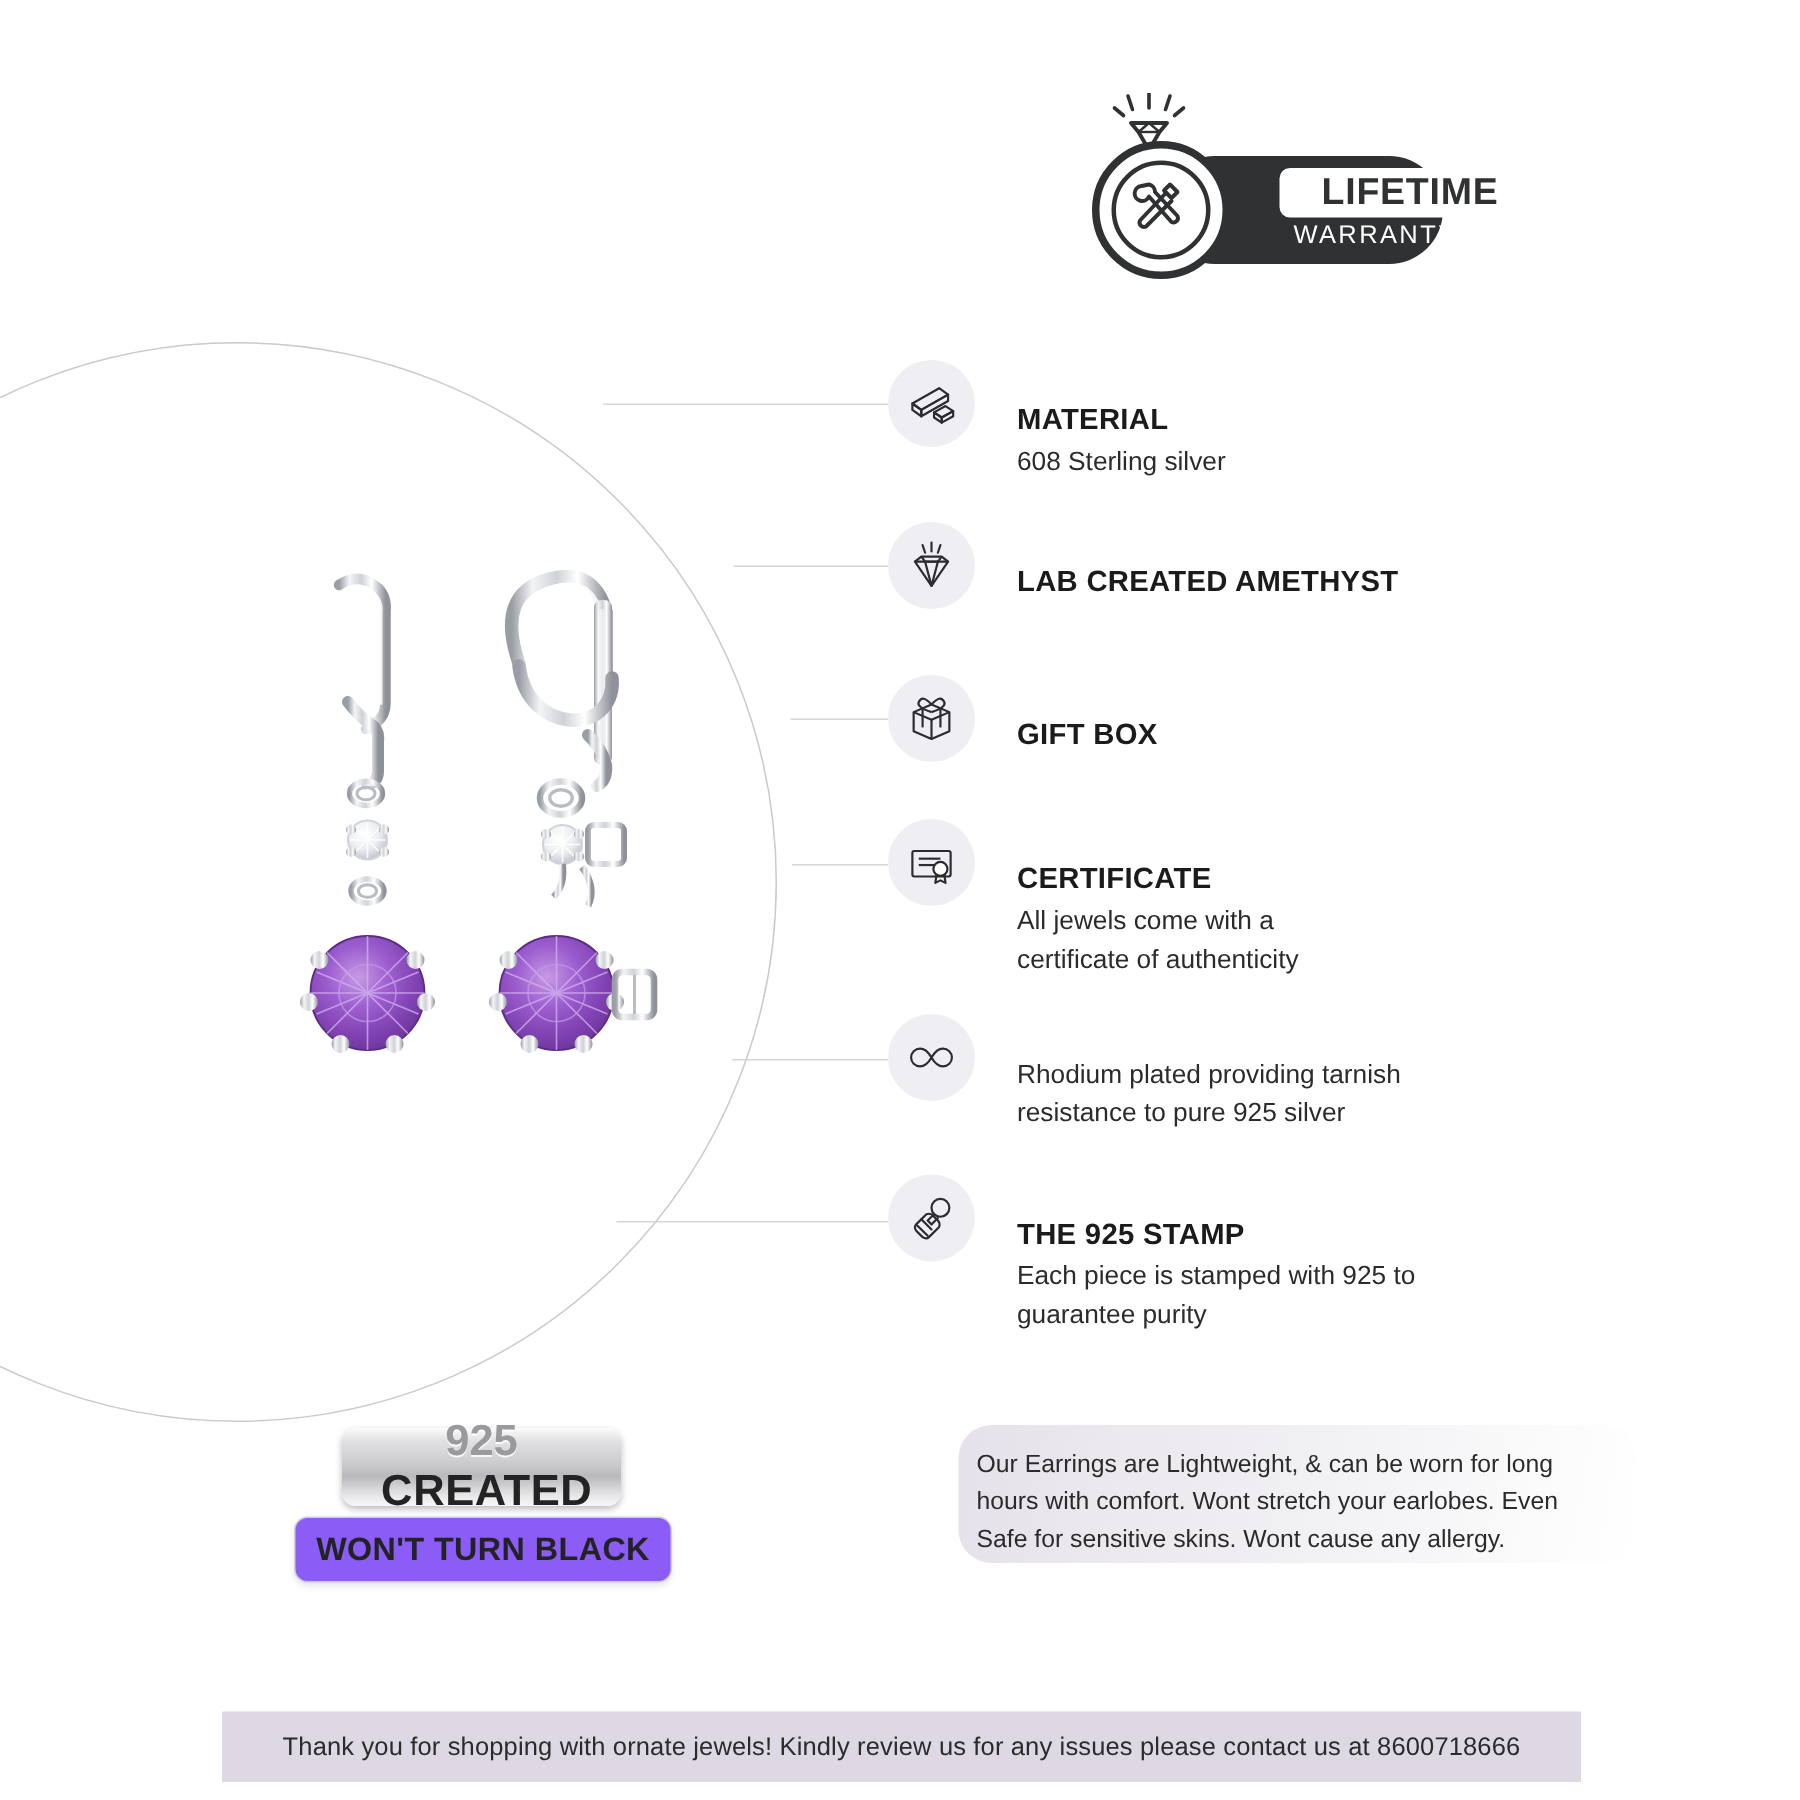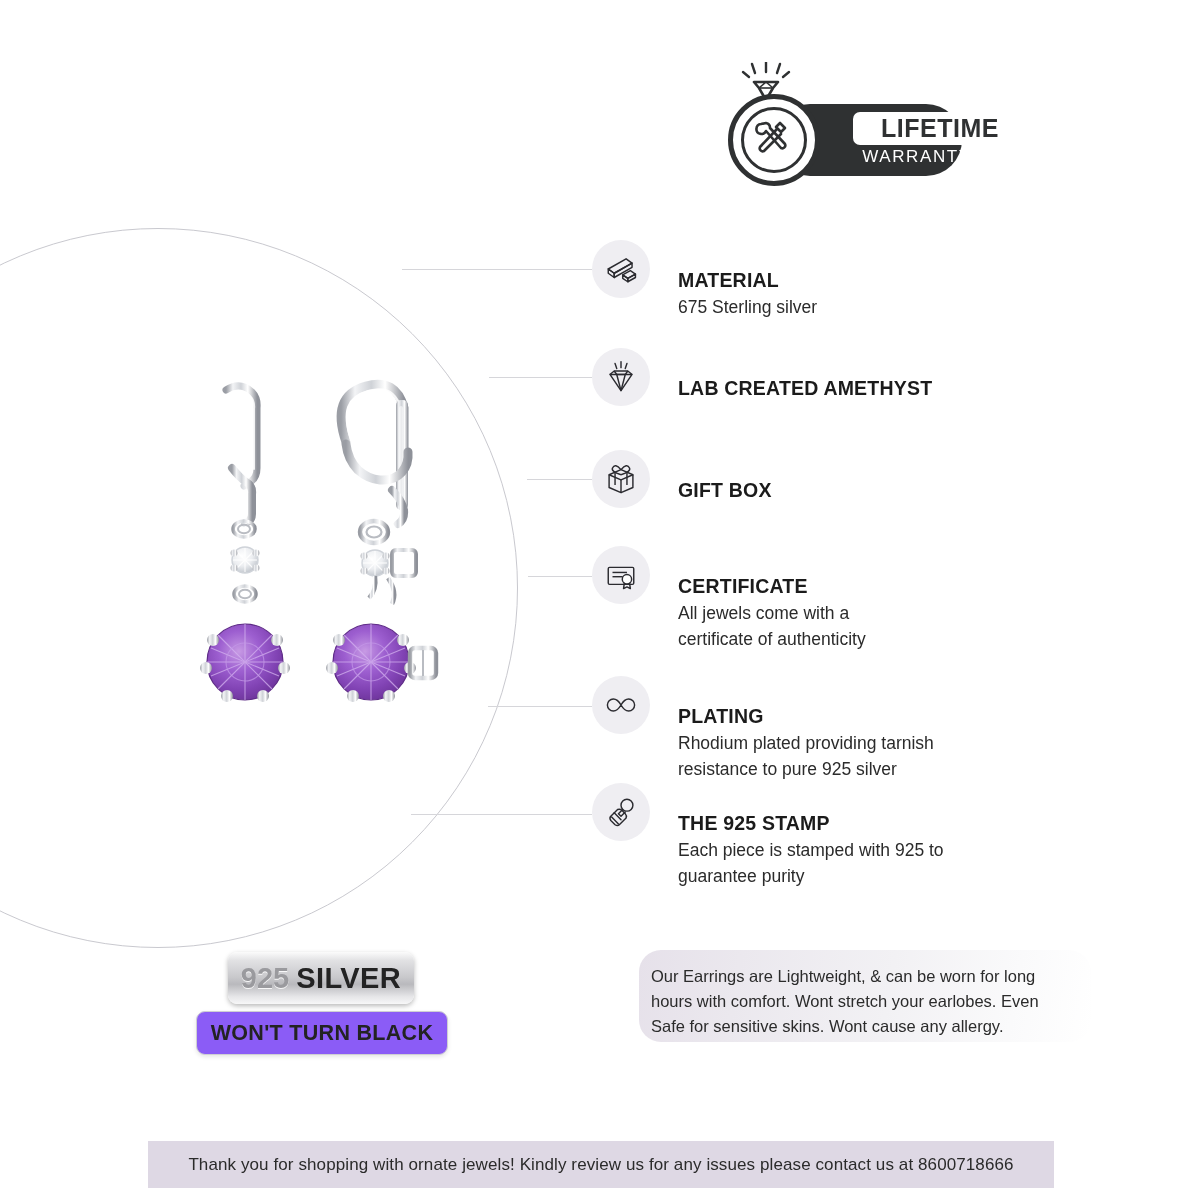--- a/index.html
+++ b/index.html
@@ -78,21 +78,21 @@
   .feature .fdesc{
     font-size:17.5px;color:#2b2b2b;line-height:1.45;margin:0;font-weight:400;
   }
 
   
   #silver-badge{
     position:absolute;left:228px;top:952px;width:186px;height:52px;
     border-radius:9px;
     background:linear-gradient(180deg,#fbfbfb 0%,#e2e2e4 16%,#c9c9cc 48%,#b9b9bd 62%,#e6e6e8 86%,#f7f7f8 100%);
     box-shadow:0 2px 5px rgba(0,0,0,.28);
-    display:flex;align-items:center;justify-content:center;
+    display:flex;align-items:center;justify-content:center;flex-direction:column;
   }
   #silver-badge .b925{
     font-size:29px;font-weight:bold;color:#9a9a9e;letter-spacing:0px;
     text-shadow:0 1px 0 rgba(255,255,255,.85);
   }
   #silver-badge .bsilver{
     font-size:29px;font-weight:bold;color:#232323;letter-spacing:0.4px;margin-left:7px;
   }
   #wont-turn-black{
     position:absolute;left:196px;top:1011px;width:250px;height:42px;
@@ -293,21 +293,21 @@
           <path d="M5 20 L5 25 L12 30 L12 25 Z"></path>
           <path d="M12 25 L33 13 L33 18 L12 30 Z"></path>
           <path d="M22 27 L31 22 L37 26 L28 31 Z"></path>
           <path d="M22 27 L22 31 L28 35 L28 31 Z"></path>
           <path d="M28 31 L37 26 L37 30 L28 35 Z"></path>
         </g>
       </svg>
     </div>
     <div class="ftext">
       <p class="ftitle">MATERIAL</p>
-      <p class="fdesc">675 Sterling silver</p>
+      <p class="fdesc">608 Sterling silver</p>
     </div>
   </div>
 
   <div class="feature" style="top:348px;">
     <div class="bubble">
       <svg viewBox="0 0 40 40" width="34" height="34">
         <g fill="none" stroke="#2b2b30" stroke-width="1.7" stroke-linecap="round">
           <line x1="13" y1="4" x2="15" y2="10"></line>
           <line x1="20" y1="2" x2="20" y2="9"></line>
           <line x1="27" y1="4" x2="25" y2="10"></line>
@@ -365,21 +365,20 @@
 
   <div class="feature" style="top:676px;">
     <div class="bubble">
       <svg viewBox="0 0 40 40" width="34" height="34">
         <g fill="none" stroke="#2b2b30" stroke-width="1.7">
           <path d="M20 20 q-4 -7 -9 -7 a7 7 0 0 0 0 14 q5 0 9 -7 q4 -7 9 -7 a7 7 0 0 1 0 14 q-5 0 -9 -7 Z"></path>
         </g>
       </svg>
     </div>
     <div class="ftext">
-      <p class="ftitle">PLATING</p>
       <p class="fdesc" style="white-space:pre-line;">Rhodium plated providing tarnish
 resistance to pure 925 silver</p>
     </div>
   </div>
 
   <div class="feature" style="top:783px;">
     <div class="bubble">
       <svg viewBox="0 0 40 40" width="34" height="34">
         <g fill="none" stroke="#2b2b30" stroke-width="1.7" stroke-linejoin="round" stroke-linecap="round">
           <circle cx="27" cy="12" r="7"></circle>
@@ -392,21 +391,21 @@
     </div>
     <div class="ftext">
       <p class="ftitle">THE 925 STAMP</p>
       <p class="fdesc" style="white-space:pre-line;">Each piece is stamped with 925 to
 guarantee purity</p>
     </div>
   </div>
 
   <div id="silver-badge">
     <span class="b925">925</span>
-    <span class="bsilver">SILVER</span>
+    <span class="bsilver">CREATED</span>
   </div>
 
   <div id="wont-turn-black">
     <span>WON'T TURN BLACK</span>
   </div>
 
   <div id="comfort-callout">
     <p>Our Earrings are Lightweight, &amp; can be worn for long hours with comfort. Wont stretch your earlobes. Even Safe for sensitive skins. Wont cause any allergy.</p>
   </div>
 

